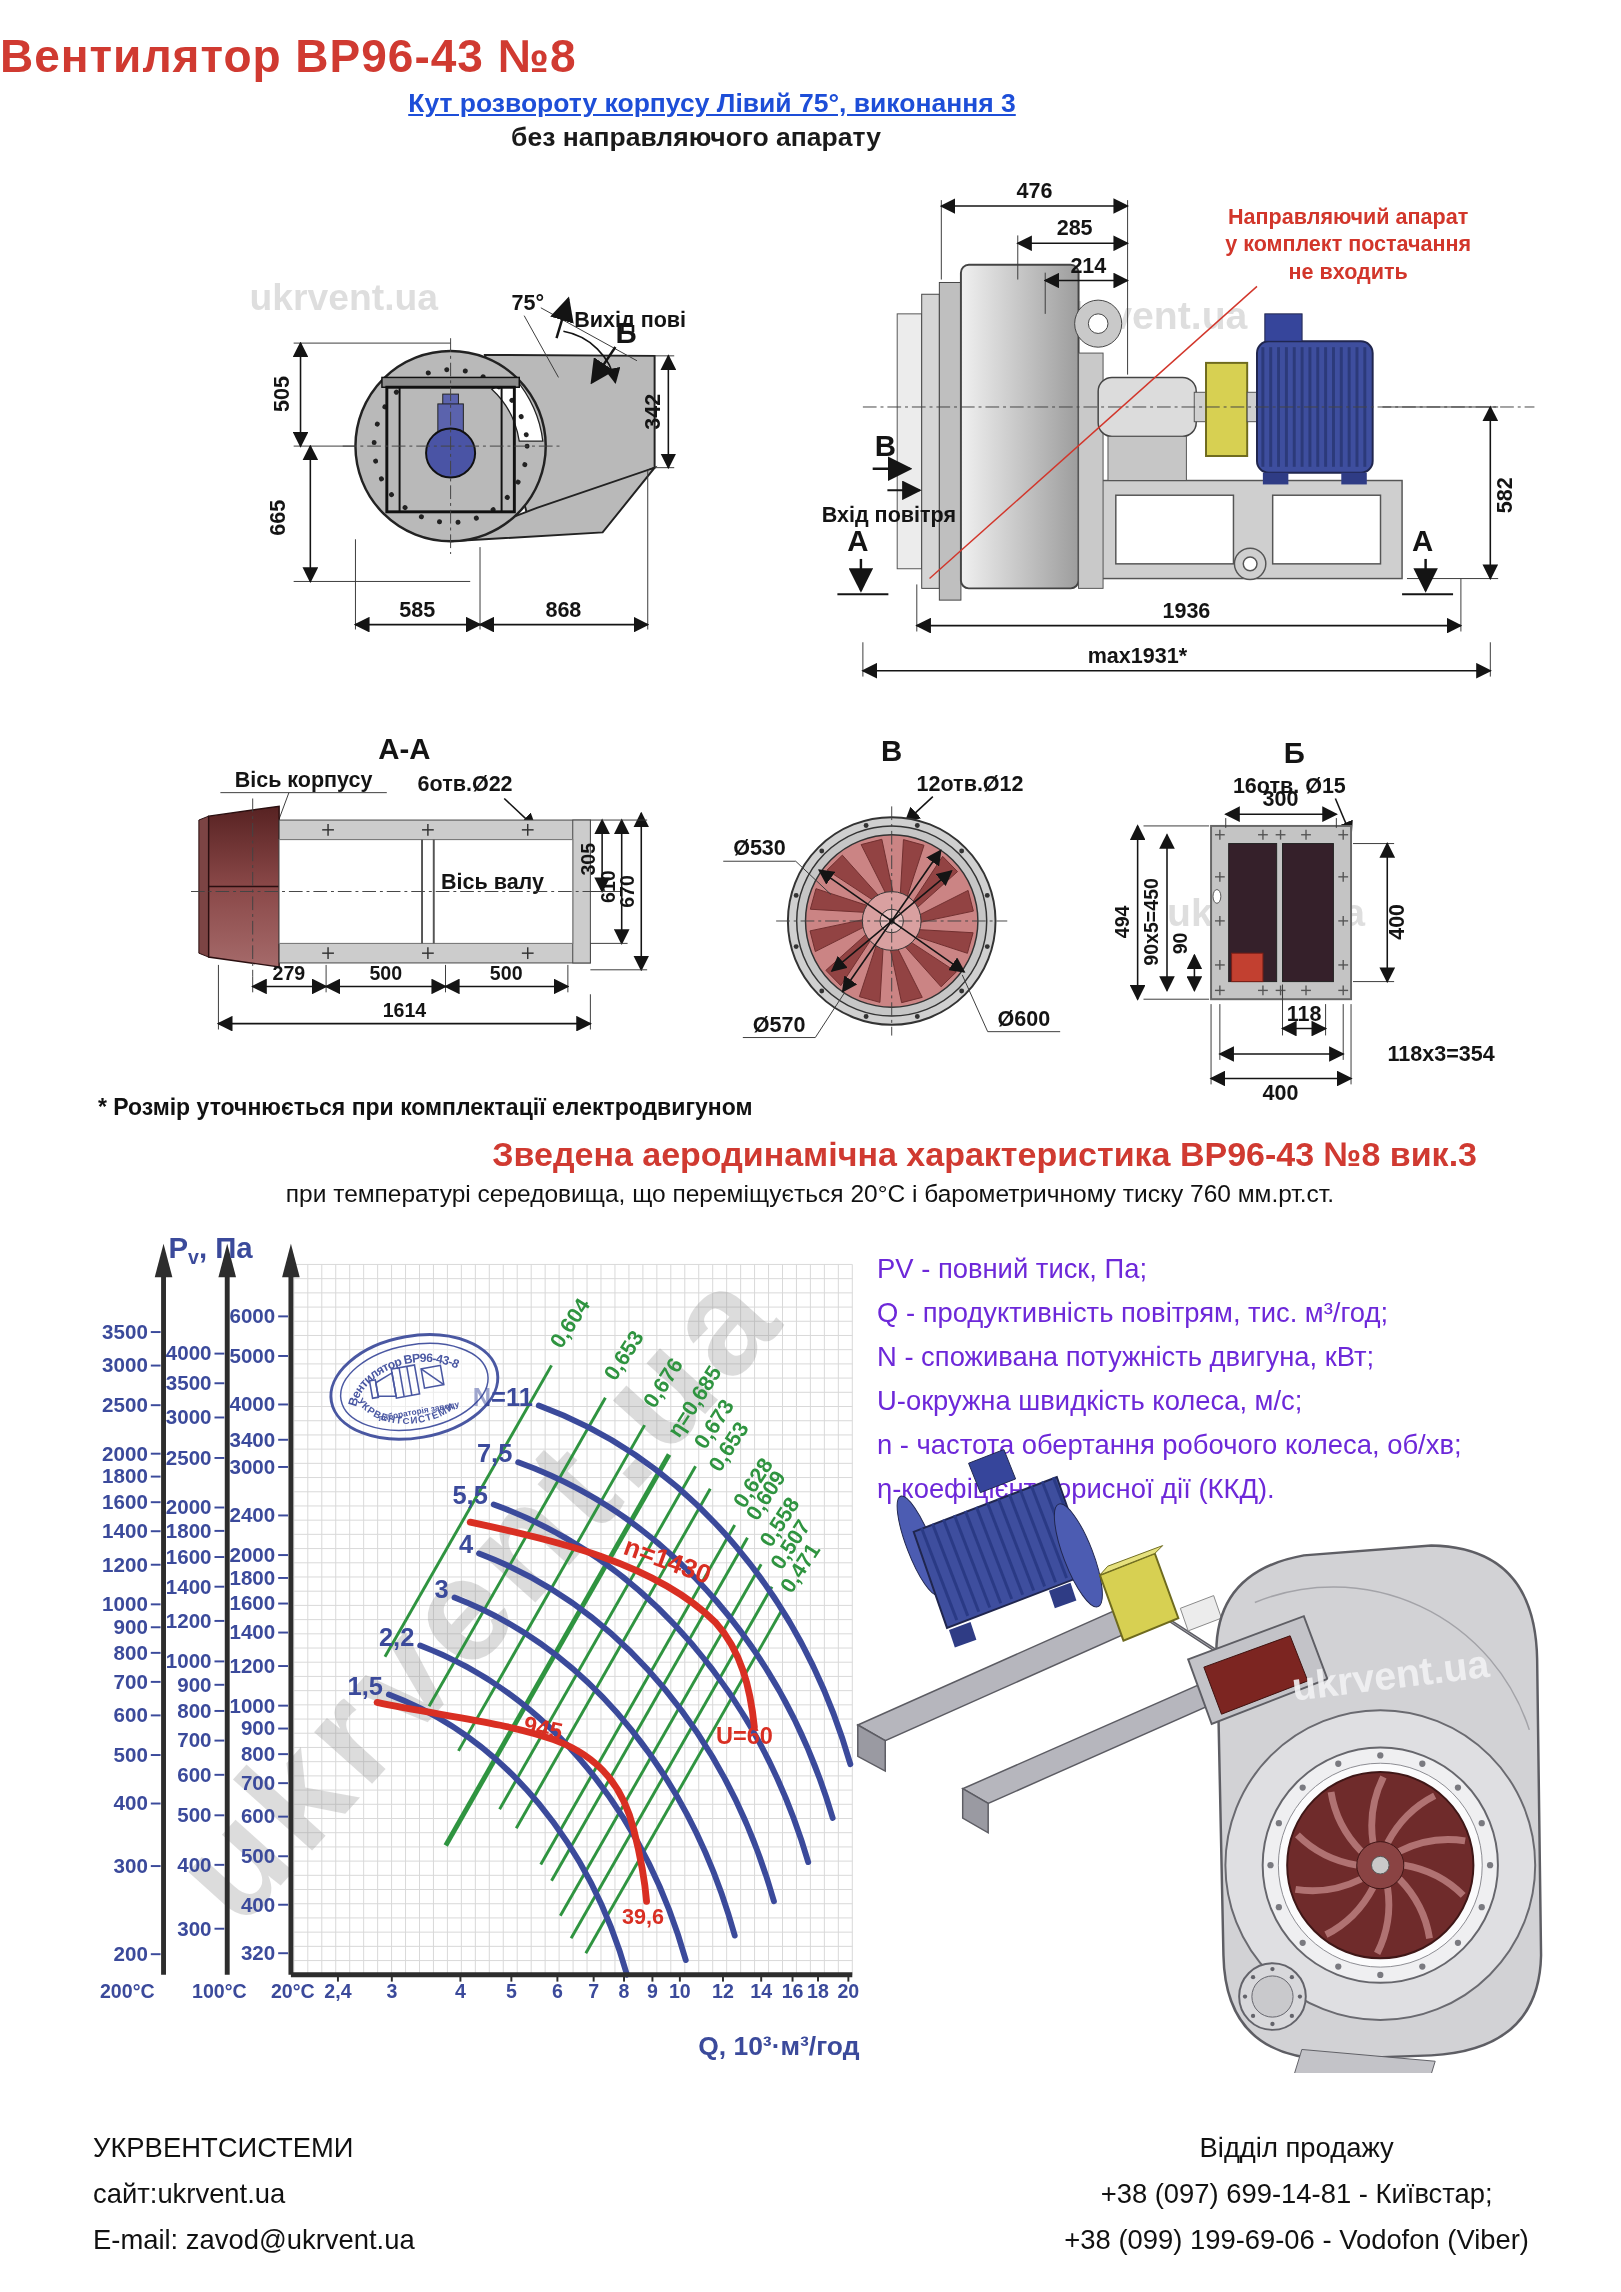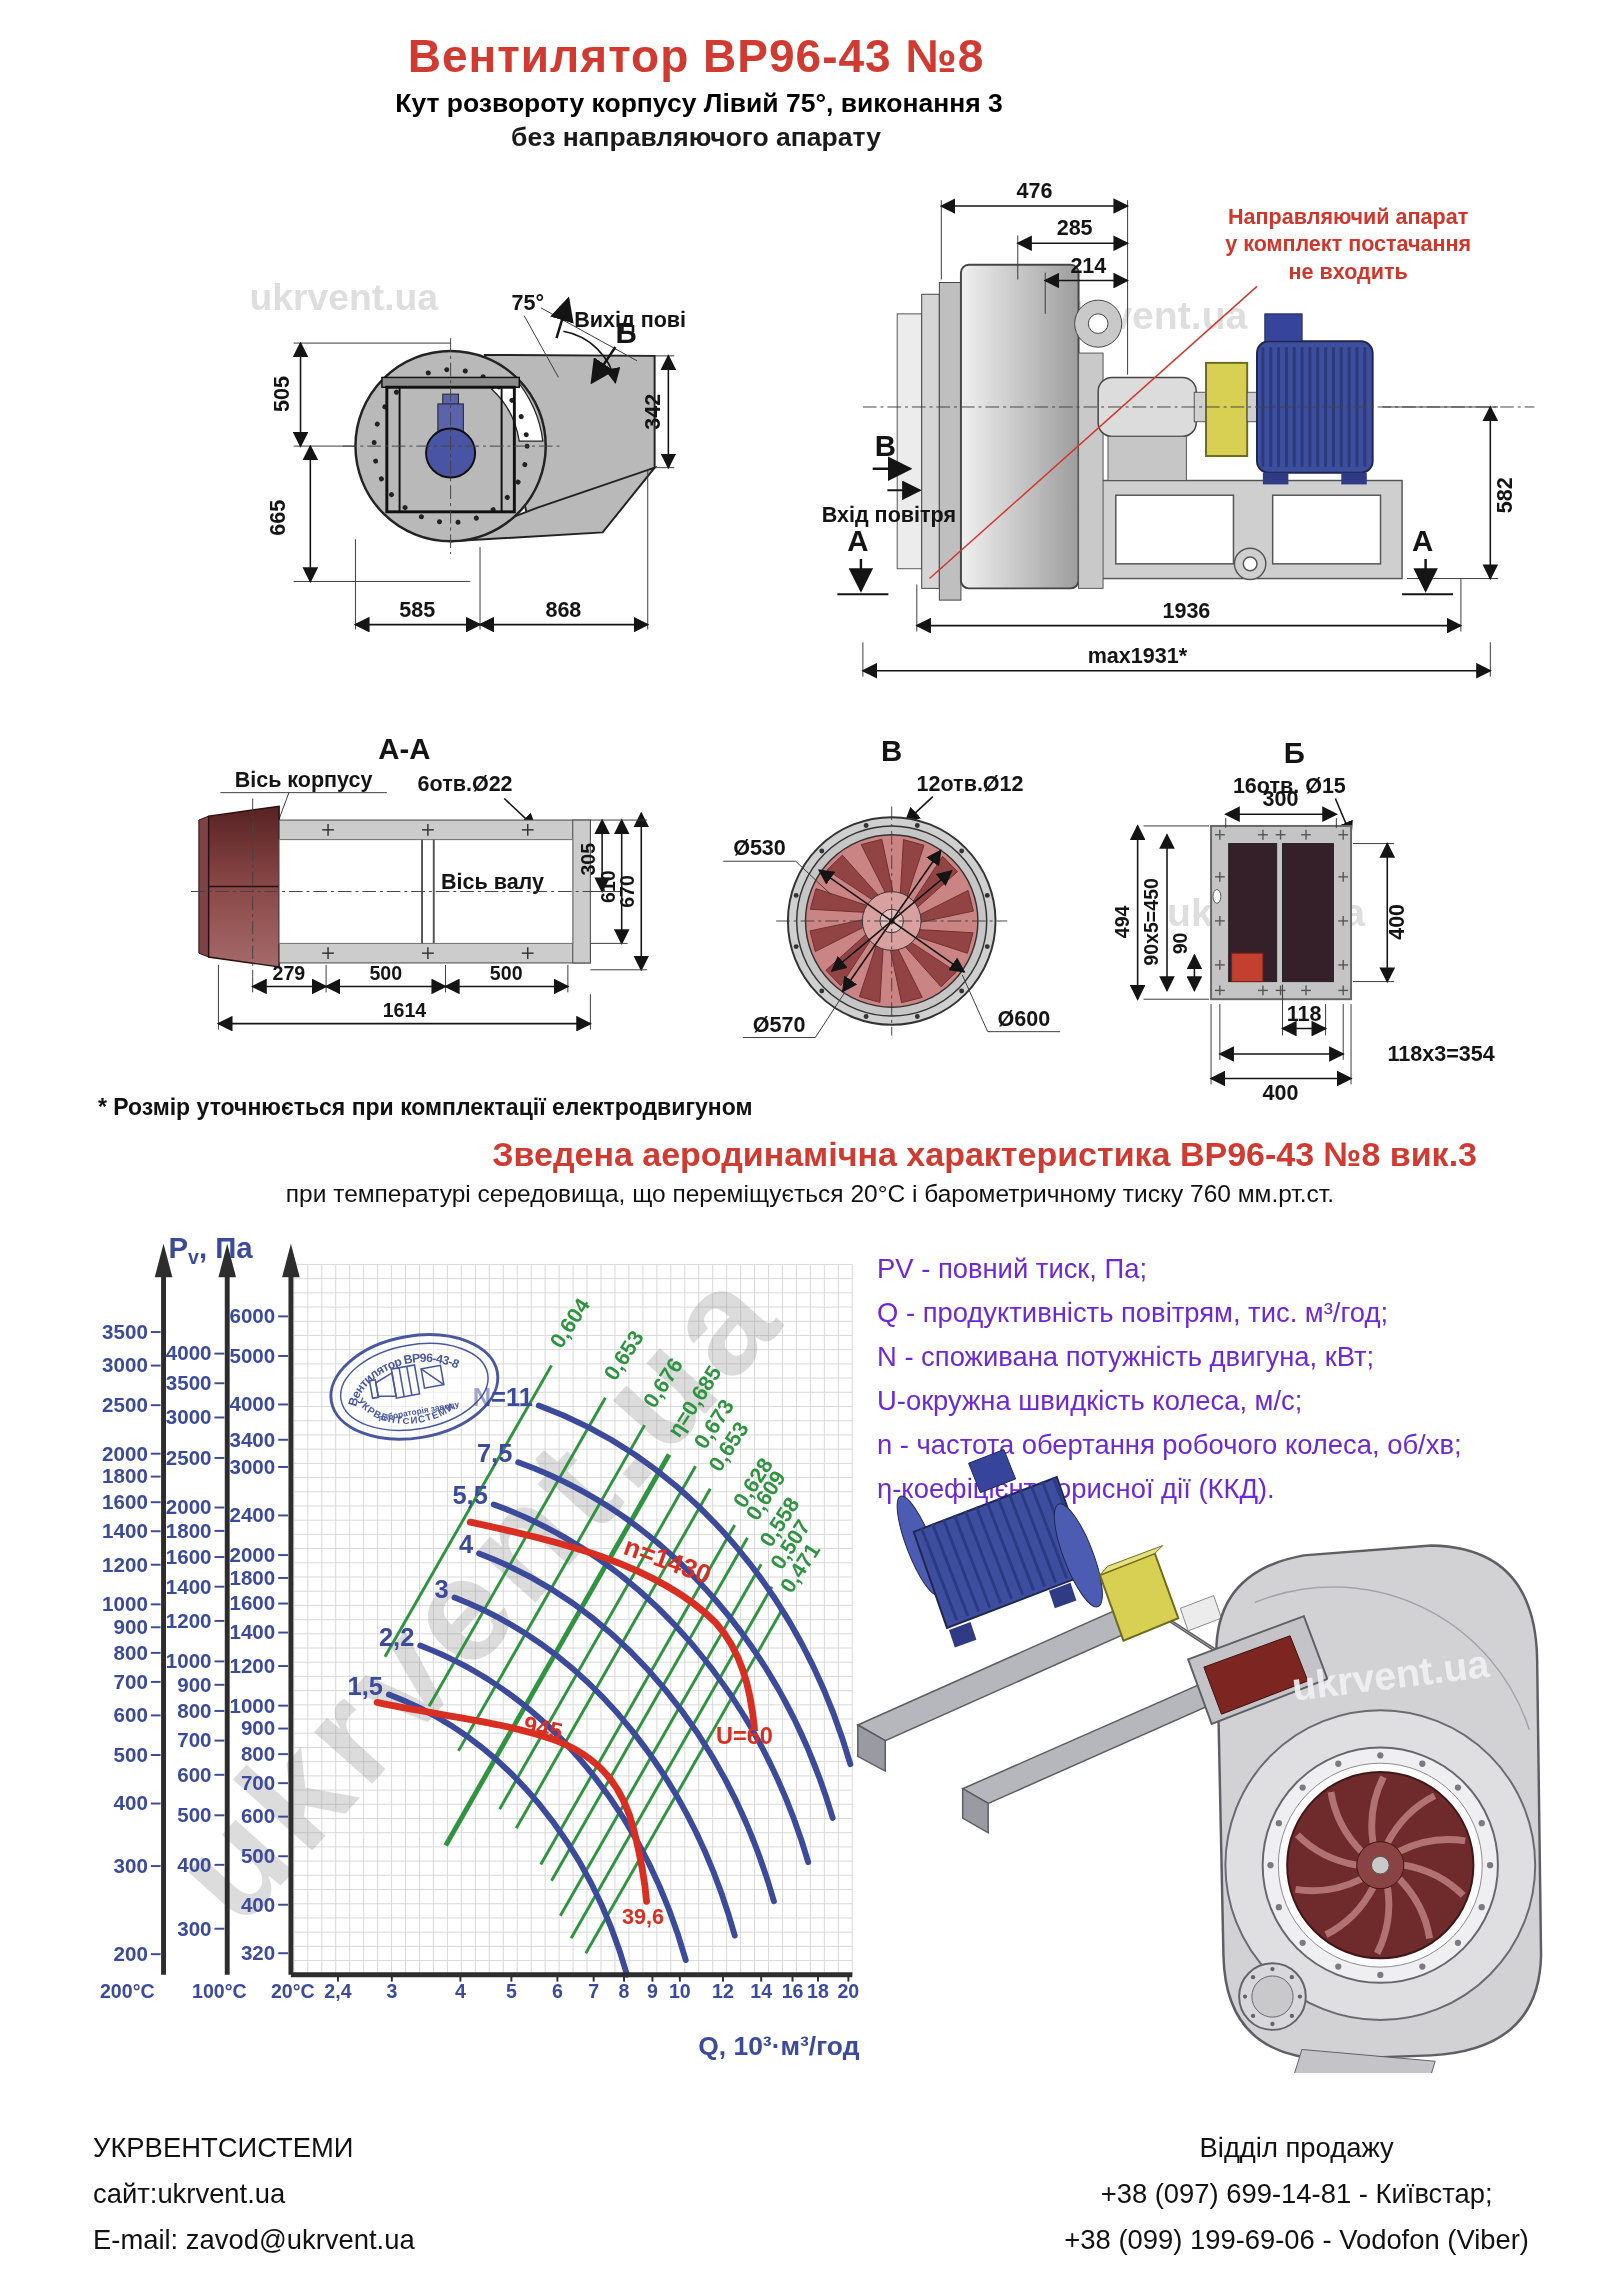--- a/index.html
+++ b/index.html
@@ -1,20 +1,20 @@
 <!DOCTYPE html>
 <html><head>
 <meta charset="utf-8">
 <style>
   html,body{margin:0;padding:0;background:#e8e8e8;}
   #page{position:relative;width:1621px;height:2293px;background:#ffffff;margin:0 auto;
         font-family:"Liberation Sans",sans-serif;overflow:hidden;}
   .abs{position:absolute;}
-  .title{left:0;top:29px;width:1392px;text-align:center;color:#d03a31;font-size:46px;font-weight:bold;letter-spacing:1px;}
-  .sub1{left:3px;top:88px;width:1392px;text-align:center;color:#000000;font-size:26.5px;font-weight:bold;}
+  .title{left:0;top:29px;width:1392px;text-align:left;color:#d03a31;font-size:46px;font-weight:bold;letter-spacing:1px;}
+  .sub1{left:16px;top:88px;width:1392px;text-align:center;color:#1d4ed8;font-size:26.5px;font-weight:bold;text-decoration:underline;}
   .sub2{left:0;top:122px;width:1392px;text-align:center;color:#1a1a1a;font-size:26.5px;font-weight:bold;}
   .footnote{left:98px;top:1094px;font-size:23px;font-weight:600;color:#111;}
   .aeroh{left:0;top:1135px;width:1477px;text-align:right;color:#d03a31;font-size:34px;font-weight:bold;}
   .aerosub{left:0;top:1180px;width:1620px;text-align:center;color:#111;font-size:24.5px;font-weight:normal;}
   .legend{left:877px;top:1247px;width:686px;font-size:27.4px;color:#6d28d9;line-height:44px;}
   .footl{left:93px;top:2125px;font-size:27.4px;color:#111;line-height:46px;}
   .footr{right:92px;top:2125px;text-align:center;font-size:27.4px;color:#111;line-height:46px;}
   svg text{font-family:"Liberation Sans",sans-serif;}
   .d{font-size:20px;font-weight:bold;fill:#141414;}
   .d2{font-size:22px;font-weight:bold;fill:#141414;}

